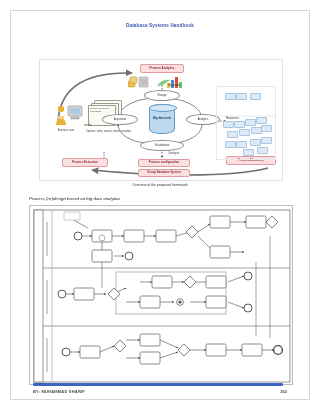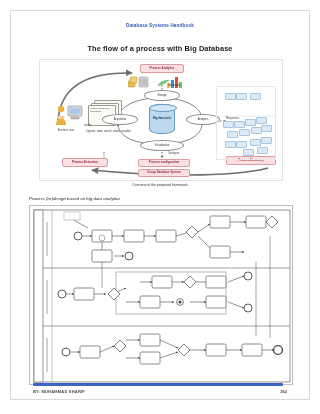--- a/index.html
+++ b/index.html
@@ -100,21 +100,20 @@
     position:absolute;right:22px;top:378px;font-size:4px;font-weight:bold;
     color:#4a4a4a;
   }
 </style>
 </head>
 <body>
 
 <div class="page">
 
   <div class="hdr">Database Systems Handbook</div>
-  <div class="doc-title">The flow of a process with Big Database</div>
 
   <div class="fig1">
 
     <svg width="244" height="122" viewBox="0 0 244 122">
       <defs>
         <marker id="ah" markerWidth="5" markerHeight="5" refX="4" refY="2.2" orient="auto">
           <path d="M0,0 L4.5,2.2 L0,4.4 z" fill="#6e6e6e"></path>
         </marker>
         <marker id="ahs" markerWidth="4" markerHeight="4" refX="3.4" refY="1.8" orient="auto">
           <path d="M0,0 L3.6,1.8 L0,3.6 z" fill="#555"></path>

